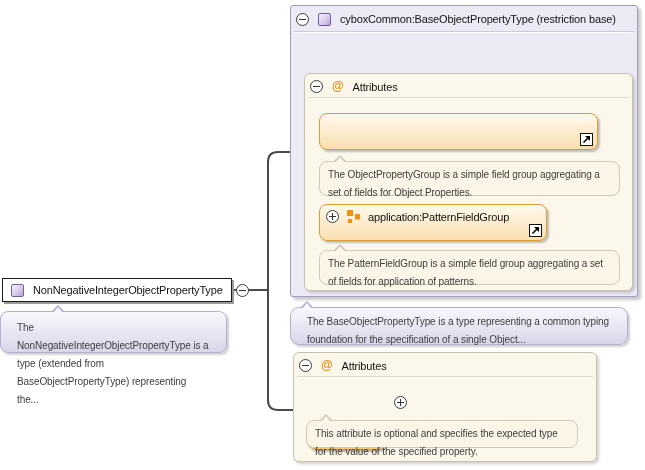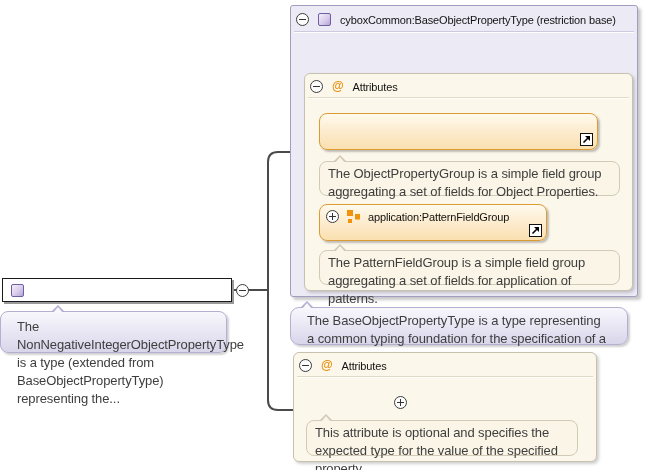--- a/index.html
+++ b/index.html
@@ -4,21 +4,21 @@
 <style>
   html,body{margin:0;padding:0;background:#fff;}
   .canvas{
     position:relative;width:645px;height:470px;background:#fff;overflow:hidden;
     font-family:"Liberation Sans",sans-serif;letter-spacing:-0.15px;
   }
   svg.connectors{position:absolute;left:0;top:0;z-index:0;}
 
   
   .lbl{font-size:11px;color:#121212;white-space:nowrap;}
-  .desc-text{font-size:13px;line-height:15px;color:#3E3E3E;letter-spacing:-0.1px;}
+  .desc-text{font-size:10px;line-height:15px;color:#3E3E3E;letter-spacing:-0.1px;}
 
   .toggle{
     position:relative;width:13px;height:13px;box-sizing:border-box;flex:0 0 13px;
     border:1px solid #3C3C3C;border-radius:50%;background:#FDFDFD;
     display:flex;align-items:center;justify-content:center;
   }
   .toggle::before{content:"";width:7px;height:1.5px;background:#333;}
   .toggle.plus::after{content:"";position:absolute;width:1.5px;height:7px;background:#333;}
   .toggle.abs{position:absolute;}
 
@@ -56,21 +56,21 @@
     border:1px solid #B5AFD2;border-radius:8px;box-shadow:2px 2px 2px rgba(120,120,120,.35);
     padding:5px 16px;z-index:1;
   }
 
   
   .big-panel{
     position:absolute;left:290px;top:5px;width:348px;height:292px;box-sizing:border-box;
     background:#ECEAF5;border:1px solid #A49CC0;border-radius:3px;
     box-shadow:3px 3px 3px rgba(120,120,120,.4);z-index:1;
   }
-  .panel-header{display:flex;align-items:center;gap:9px;padding:7px 4px 5px 5px;}
+  .panel-header{display:flex;gap:9px;padding:7px 4px 5px 5px;}
   .panel-sep{height:0;margin:0 3px;border-top:1px solid #CFC9E0;box-shadow:0 1px 0 rgba(255,255,255,.95);}
   .sep-cream{border-top-color:#E0D9C4;}
 
   .pill{
     position:absolute;box-sizing:border-box;height:22px;border-radius:11px;
     display:flex;align-items:center;gap:8px;padding-left:10px;
     box-shadow:2px 2px 2px rgba(100,100,100,.45);
     margin-top:36px;
   }
   .pill.anysimple{
@@ -115,20 +115,21 @@
 
 <div class="canvas">
 
   <svg class="connectors" width="645" height="470">
     <path d="M232,290 H268" stroke="#4A4A4A" stroke-width="2" fill="none"></path>
     <path d="M294,152 H278 Q268,152 268,162 V400 Q268,410 278,410 H294" stroke="#4A4A4A" stroke-width="2" fill="none"></path>
   </svg>
 
   <div class="type-box">
     <span class="sq-icon"></span>
+    <span class="lbl">NonNegativeIntegerObjectPropertyType</span>
   </div>
   <div class="toggle abs" style="left:236px;top:284px;z-index:2;"></div>
 
   <div class="left-callout">
     <i class="notch lav" style="left:50px;"></i>
     <span class="desc-text">The NonNegativeIntegerObjectPropertyType is a type (extended from BaseObjectPropertyType) representing the...</span>
   </div>
 
   <div class="big-panel">
     <div class="panel-header">
@@ -202,19 +203,19 @@
       <span class="lbl">Attributes</span>
     </div>
     <div class="panel-sep sep-cream"></div>
 
     <div class="pill attr" style="left:12px;top:39px;width:81px;">
       <span class="at-icon">@</span>
       <span class="lbl">specified</span>
     </div>
     <span class="toggle plus abs" style="left:100px;top:43px;"></span>
 
-    <div class="desc-box" style="left:12px;top:67px;width:272px;height:36px;">
+    <div class="desc-box" style="left:12px;top:67px;width:272px;height:28px;">
       <i class="notch cream" style="left:12px;"></i>
       <span class="desc-text">This attribute is optional and specifies the expected type for the value of the specified property.</span>
     </div>
   </div>
 
 </div>
 
 </body></html>

